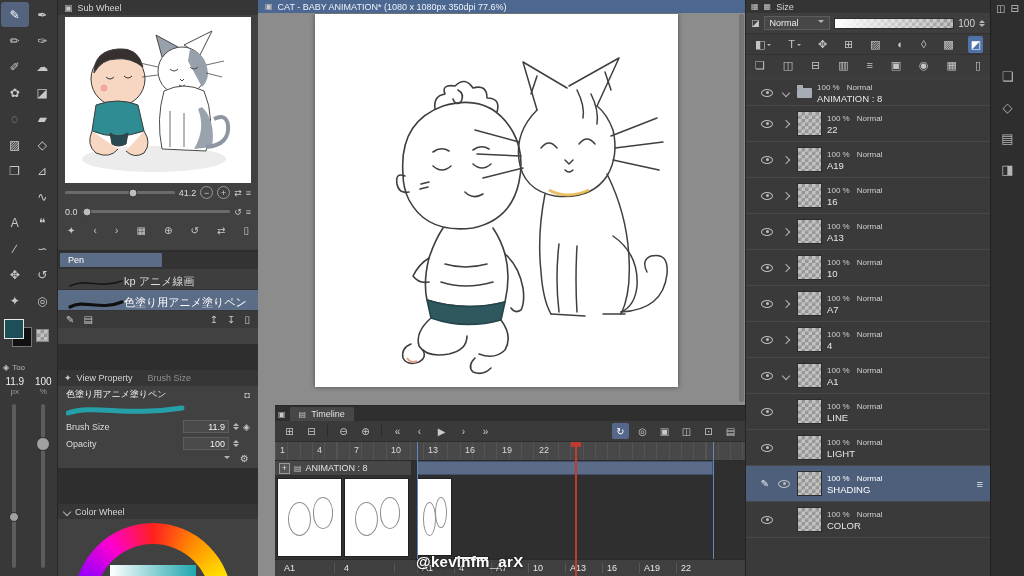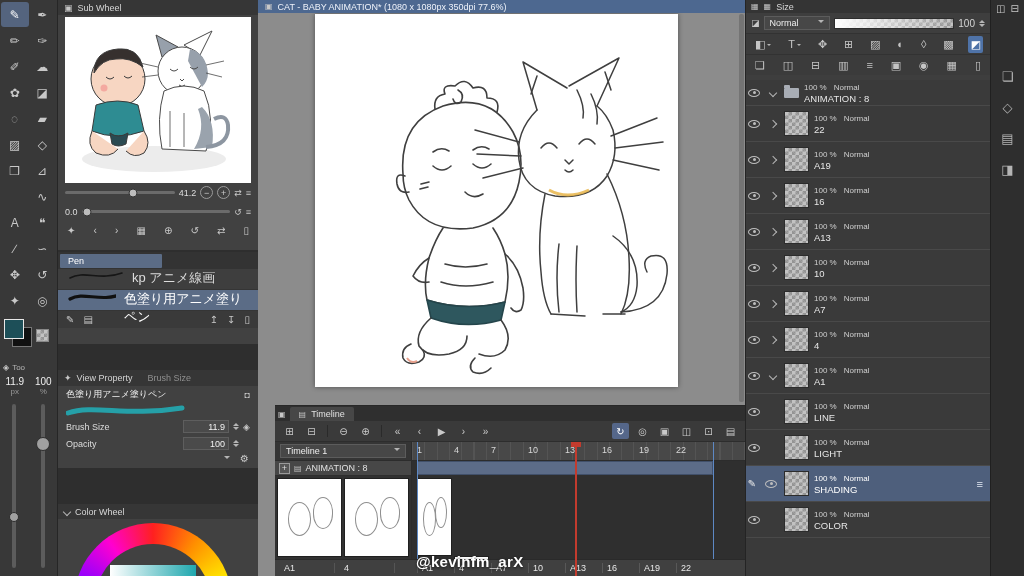--- a/index.html
+++ b/index.html
@@ -42,23 +42,23 @@
   
   #lpanels{position:absolute;left:58px;top:0;width:200px;height:576px;background:#2e2e2e}
   .panel{position:absolute;left:0;right:0;background:#414141}
   .phead{height:15px;display:flex;align-items:center;gap:5px;padding:0 6px;font-size:9px;color:#d6d6d6;background:#363636}
   .sv-img{margin:2px 7px 0;height:166px;background:#fff;position:relative;overflow:hidden}
   .ctrl-row{display:flex;align-items:center;gap:4px;padding:0 7px;height:19px;font-size:9px;color:#ddd}
   .htrack{flex:1;height:3px;background:#6b6b6b;border-radius:2px;position:relative}
   .hknob{position:absolute;top:50%;transform:translate(-50%,-50%);width:9px;height:9px;background:#bdbdbd;border-radius:50%;border:1px solid #333}
   .circb{width:13px;height:13px;border:1px solid #9a9a9a;border-radius:50%;color:#ccc;font-size:9px;display:flex;align-items:center;justify-content:center;flex:none}
   .icon-row{display:flex;align-items:center;justify-content:space-between;padding:0 9px;height:18px;font-size:10px}
-  .pen-row{height:17px;background:#333;display:flex;align-items:center;padding:1px 2px}
+  .pen-row{height:17px;background:#333;display:flex;padding:1px 2px}
   .pen-chip{width:102px;height:14px;background:#5b6c86;color:#fff;font-size:9px;display:flex;align-items:center;padding:0 8px;border-radius:1px}
-  .br-row{height:21px;display:flex;align-items:flex-start;gap:8px;padding:0 10px;font-size:13px;color:#ddd;background:#3e3e3e;border-bottom:1px solid #353535}
+  .br-row{height:21px;display:flex;align-items:flex-end;padding:0 10px;font-size:11px;color:#ddd;background:#3e3e3e;border-bottom:1px solid #353535}
   .br-row.sel{background:#5b6c86;color:#fff}
   .st-foot{height:17px;display:flex;align-items:center;justify-content:space-between;padding:0 8px;background:#3a3a3a;font-size:10px}
   .grp{display:flex;gap:9px;align-items:center}
   .tp-head{height:16px;display:flex;align-items:center;gap:5px;padding:0 6px;font-size:9px;background:#363636}
   .tp-head .dim{color:#8f8f8f;margin-left:10px}
   .tp-name{display:flex;align-items:center;justify-content:space-between;padding:2px 8px 0;font-size:9px;color:#f0f0f0}
   .tp-stroke{margin:1px 8px;height:15px}
   .tp-field{display:flex;align-items:center;padding:2px 8px;font-size:9px;color:#ddd;gap:4px}
   .tp-field .lab{flex:1}
   .vbox{width:46px;height:13px;background:#4a4a4a;border:1px solid #5e5e5e;display:flex;align-items:center;justify-content:flex-end;padding:0 3px;font-size:9px;color:#f2f2f2}
@@ -122,21 +122,21 @@
   #layerPanel{position:absolute;left:745px;top:0;width:245px;height:576px;background:#3e3e3e;border-left:1px solid #242424}
   .lp-title{height:13px;display:flex;align-items:center;gap:5px;padding:0 5px;background:#343434;font-size:9px;color:#d8d8d8}
   .lp-blend{height:20px;display:flex;align-items:center;gap:4px;padding:0 5px}
   .lp-blend .dd{flex:none;width:66px}
   .opstrip{flex:1;height:11px;border:1px solid #2d2d2d;position:relative}
   .opstrip::after{content:"";position:absolute;inset:0;background:linear-gradient(to right,#fff,rgba(255,255,255,0))}
   .lp-irow{height:21px;display:flex;align-items:center;justify-content:space-between;padding:0 7px;border-top:1px solid #323232;background:#3b3b3b}
   .lpi{display:flex;align-items:center;gap:2px;font-size:11px;color:#c5c5c5;height:17px;padding:0 2px;border-radius:2px}
   .lpi.active{background:#4f73a8;color:#fff}
   .llist{position:absolute;left:0;right:0;top:80px;bottom:0;background:#3a3a3a;overflow:hidden}
-  .lrow{height:36px;display:flex;align-items:center;gap:5px;padding-left:0;border-bottom:1px solid #494949}
+  .lrow{height:36px;display:flex;align-items:center;gap:5px;padding-left:13px;border-bottom:1px solid #494949}
   .lrow.group{height:26px}
   .lrow.sel{background:#4e5f7c}
   .eyecol{width:16px;display:flex;justify-content:center;flex:none}
   .chevcol{width:12px;display:flex;justify-content:center;flex:none}
   .thumb{width:25px;height:25px;border:1px solid #2c2c2c;flex:none}
   .thumb.art{background:
     radial-gradient(circle at 30% 62%,#2e8c92 0 4px,rgba(0,0,0,0) 4px),
     radial-gradient(circle at 38% 32%,#3a3433 0 3px,rgba(0,0,0,0) 3px),
     radial-gradient(circle at 66% 42%,#aeb6bf 0 5px,rgba(0,0,0,0) 5px),#f6f6f6}
   .ltxt{line-height:11px;overflow:hidden;white-space:nowrap}
@@ -439,26 +439,20 @@
         <div class="tl-right">
           <span class="tbtn active">↻</span>
           <span class="tbtn">◎</span>
           <span class="tbtn">▣</span>
           <span class="tbtn">◫</span>
           <span class="tbtn">⊡</span>
           <span class="tbtn">▤</span>
         </div>
       </div>
       <div class="tl-ctrl">
-        <div class="tl-name">
-          <div class="dd">
-            <span>Timeline 1</span>
-            <span class="tri-dn" style="margin-top:0"></span>
-          </div>
-        </div>
         <div class="tl-ruler">
           <span class="rnum" style="left:5px">1</span>
           <span class="rnum" style="left:42px">4</span>
           <span class="rnum" style="left:79px">7</span>
           <span class="rnum" style="left:116px">10</span>
           <span class="rnum" style="left:153px">13</span>
           <span class="rnum" style="left:190px">16</span>
           <span class="rnum" style="left:227px">19</span>
           <span class="rnum" style="left:264px">22</span>
         </div>

